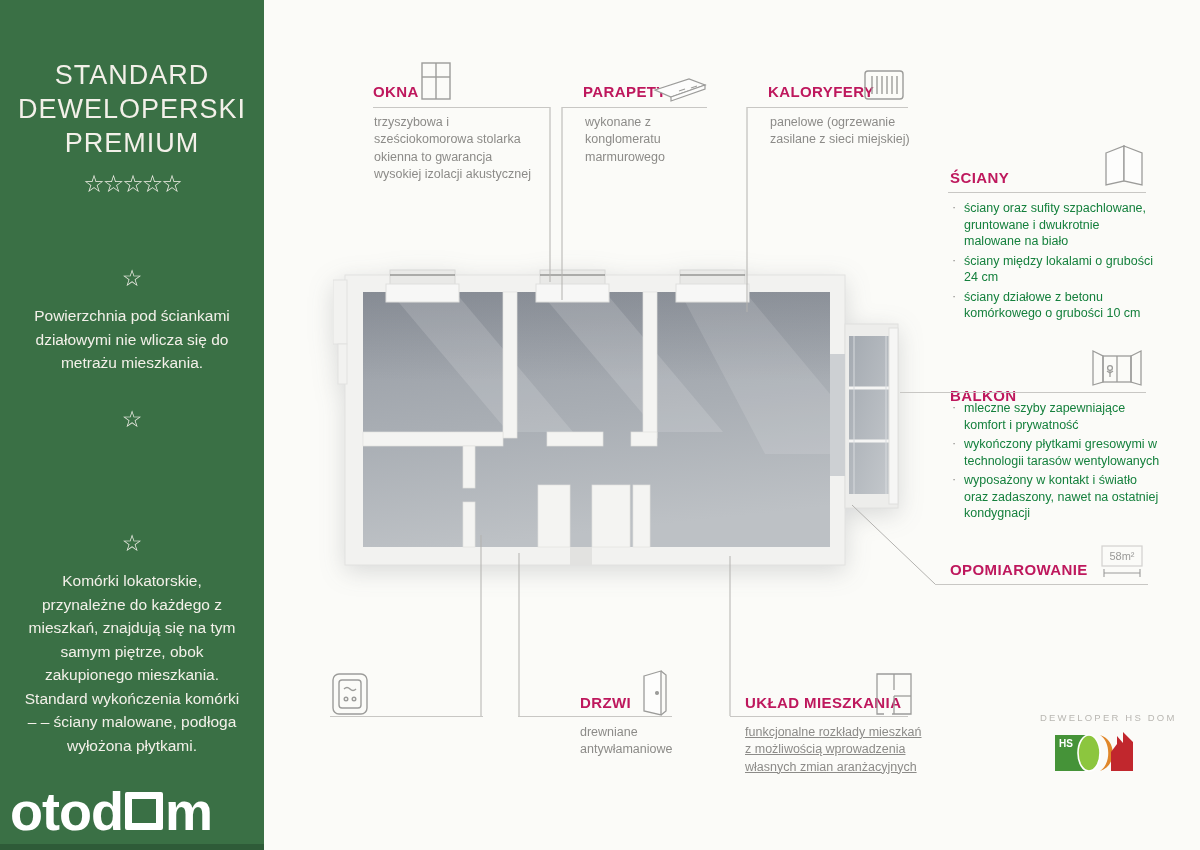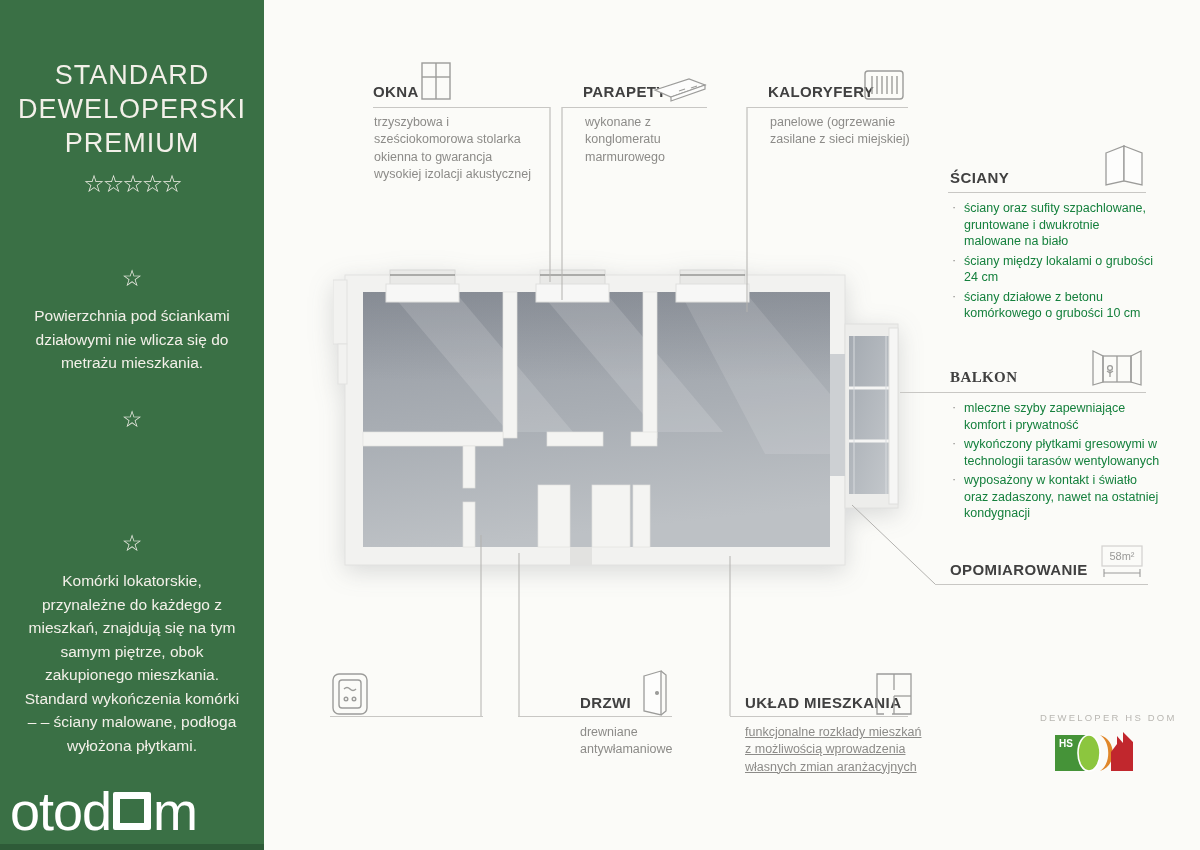--- a/index.html
+++ b/index.html
@@ -13,26 +13,26 @@
   .side-title{position:absolute;top:58px;left:0;width:264px;text-align:center;
     font-size:27px;line-height:1.26;letter-spacing:1px;font-weight:400;}
   .side-stars{position:absolute;top:170px;left:0;width:264px;text-align:center;
     font-size:24px;letter-spacing:-2px;}
   .side-note{position:absolute;left:22px;width:220px;text-align:center;}
   .side-note .star{font-size:23px;display:block;margin-bottom:12px;}
   .side-note .txt{font-size:15.5px;line-height:1.52;}
   .note-1{top:265px;}
   .note-2{top:406px;}
   .note-3{top:530px;}
-  .otodom-logo{position:absolute;left:10px;bottom:12px;color:#fff;font-weight:normal;
+  .otodom-logo{position:absolute;left:10px;bottom:12px;color:#fff;font-weight:bold;
     font-size:54px;letter-spacing:-1px;line-height:1;}
   .otodom-logo .sq{display:inline-block;width:24px;height:24px;border:7px solid #fff;
     border-radius:2px;margin:0 2px;}
   
-  .sec-title{position:absolute;font-size:15px;font-weight:700;color:#404040;letter-spacing:.4px;white-space:nowrap;}
+  .sec-title{position:absolute;font-size:15px;font-weight:700;color:#be185d;letter-spacing:.4px;white-space:nowrap;}
   .sec-title.wrap{white-space:normal;line-height:1.25;font-size:16px;}
   .rule{position:absolute;height:1px;background:#C8C7C4;}
   .desc{position:absolute;font-size:12.5px;line-height:1.38;color:#8C8B88;}
   .blist{position:absolute;margin:0;padding:0;list-style:none;font-size:12.5px;line-height:1.32;color:#15803d;}
   .blist li{position:relative;padding-left:14px;margin-bottom:3px;}
   .blist li:before{content:"·";position:absolute;left:2px;top:-1px;color:#8C8B88;}
   .icon{position:absolute;}
   .icon svg{display:block;}
   
   .dev-label{position:absolute;left:1040px;top:712px;font-size:9.5px;letter-spacing:2.2px;color:#B9B7B2;}
@@ -204,21 +204,21 @@
       <polygon points="22,2 40,9 40,41 22,37"></polygon>
     </svg>
   </div>
   <div class="rule" style="left:948px;top:192px;width:198px;"></div>
   <ul class="blist" style="left:950px;top:200px;width:208px;">
     <li><span>ściany oraz sufity szpachlowane, gruntowane i dwukrotnie malowane na biało</span></li>
     <li><span>ściany między lokalami o grubości 24 cm</span></li>
     <li><span>ściany działowe z betonu komórkowego o grubości 10 cm</span></li>
   </ul>
 
-  <div class="sec-title" style="left:950px;top:369px;font-family:Liberation Serif, serif;">BALKON</div>
+  <div class="sec-title" style="left:950px;top:387px;">BALKON</div>
   <div class="icon" style="left:1090px;top:348px;">
     <svg width="54" height="40" viewBox="0 0 54 40" fill="none" stroke="#9C9C9A" stroke-width="1.3">
       <rect x="13" y="8" width="28" height="26"></rect>
       <line x1="27" y1="8" x2="27" y2="34"></line>
       <polygon points="3,3 13,8 13,34 3,37"></polygon>
       <polygon points="41,8 51,3 51,37 41,34"></polygon>
       <circle cx="20" cy="20" r="2.4"></circle>
       <line x1="20" y1="22" x2="20" y2="29"></line>
       <line x1="20" y1="25" x2="17" y2="23"></line>
         <line x1="20" y1="25" x2="23" y2="23"></line>

